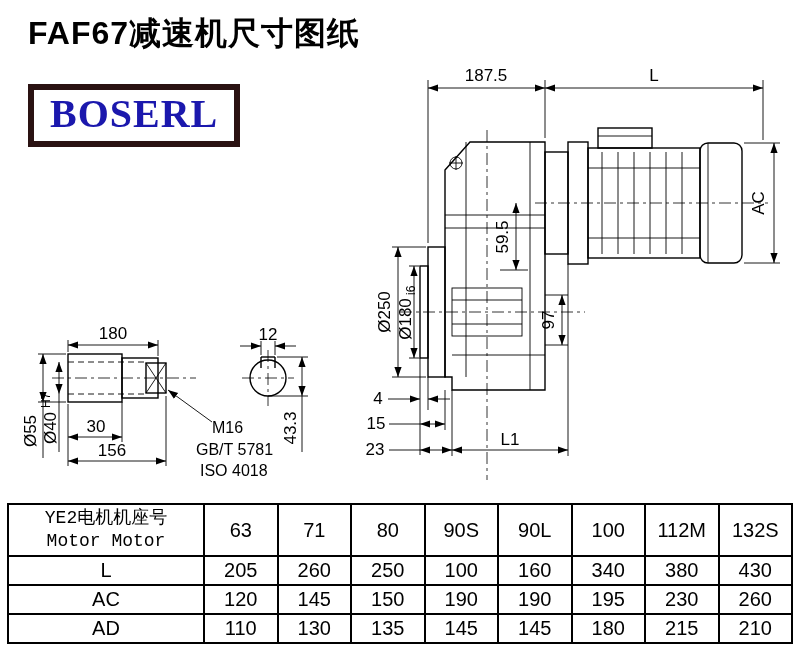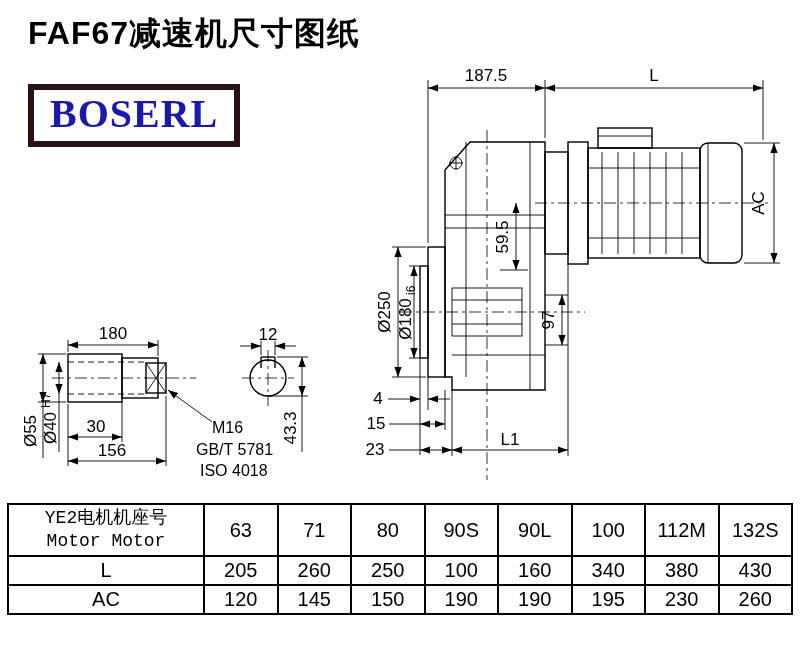--- a/index.html
+++ b/index.html
@@ -257,14 +257,25 @@
     <td>AC</td>
     <td>120</td>
     <td>145</td>
     <td>150</td>
     <td>190</td>
     <td>190</td>
     <td>195</td>
     <td>230</td>
     <td>260</td>
   </tr>
+  <tr>
+    <td>AD</td>
+    <td>110</td>
+    <td>130</td>
+    <td>135</td>
+    <td>145</td>
+    <td>145</td>
+    <td>180</td>
+    <td>215</td>
+    <td>210</td>
+  </tr>
   </tbody>
 </table>
 
 </body></html>

